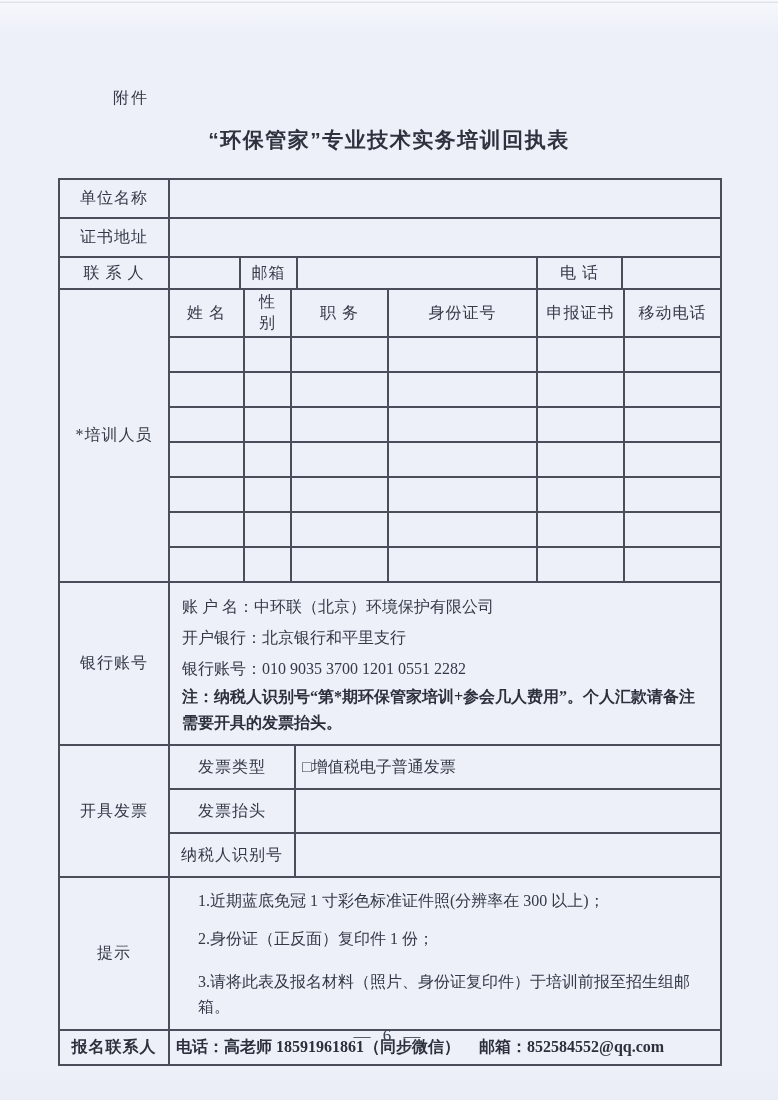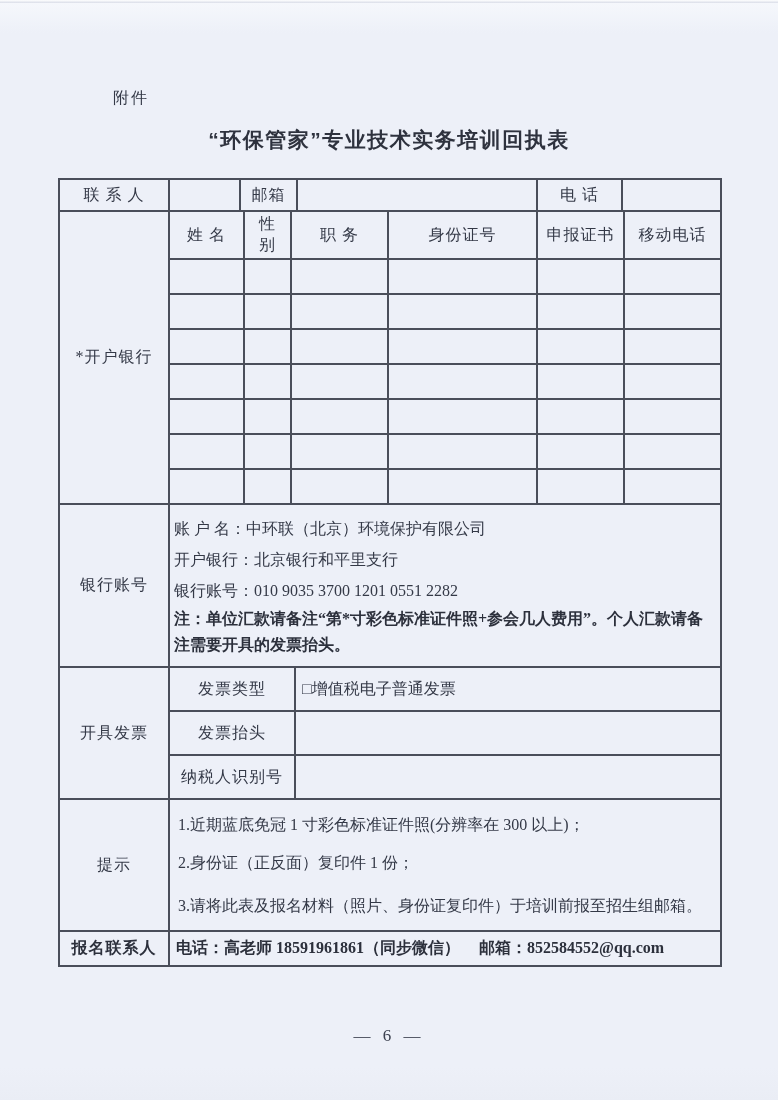--- a/index.html
+++ b/index.html
@@ -43,44 +43,60 @@
   }
   .label-cell{text-align:center;letter-spacing:1px;}
   .head-cell{text-align:center;letter-spacing:1px;}
   .value-cell{text-align:left;}
   .center-val{}
   tr.r37 td{height:33px;}
   tr.r30 td{height:26px;}
   tr.r33 td{height:29px;}
   tr.trainee-row td{height:29px;}
   tr.inv-row td{height:38px;}
-  .remit-cell{padding:8px 4px;height:122px;border-radius:14px;}
+  .remit-cell{padding:8px 12px;height:122px;border-radius:14px;}
   .remit-line{line-height:31px;white-space:nowrap;}
   .remit-note{font-weight:bold;line-height:26px;color:#2c303c;}
-  .tips-cell{padding:10px 8px;height:110px;}
+  .tips-cell{padding:10px 28px;height:110px;}
   .tip-line{line-height:25px;margin-bottom:13px;}
   .tip-line:last-child{margin-bottom:0;margin-top:18px;}
   .reg-contact-cell{font-weight:bold;color:#2c303c;}
   .reg-contact-inner{display:flex;gap:19px;align-items:center;}
   .footer-pageno{
     position:absolute;top:1026px;left:0;width:100%;
     text-align:center;font-size:17px;letter-spacing:4px;color:#3c4150;
   }
 </style>
 </head>
 <body>
 
 <div class="page-top-edge"></div>
 
 <div class="attachment">附件</div>
 
 <div class="doc-title">“环保管家”专业技术实务培训回执表</div>
 
 <div class="form-wrap">
 
+  <table class="band">
+    <colgroup>
+        <col style="width:110px">
+        <col style="width:552px">
+      </colgroup>
+    <tbody>
+      <tr class="r37">
+        <td class="cell label-cell">单位名称</td>
+        <td class="cell value-cell"></td>
+      </tr>
+      <tr class="r37">
+        <td class="cell label-cell">证书地址</td>
+        <td class="cell value-cell"></td>
+      </tr>
+    </tbody>
+  </table>
 
   <table class="band">
     <colgroup>
       <col style="width:110px">
         <col style="width:71px">
         <col style="width:57px">
       <col style="width:240px">
         <col style="width:85px">
         <col style="width:99px">
     </colgroup>
@@ -101,21 +117,21 @@
       <col style="width:110px">
         <col style="width:75px">
         <col style="width:47px">
       <col style="width:97px">
         <col style="width:149px">
         <col style="width:87px">
         <col style="width:97px">
     </colgroup>
     <tbody id="trainee-body">
       <tr class="r30">
-        <td class="cell label-cell" rowspan="8">*开户银行</td>
+        <td class="cell label-cell" rowspan="8">*培训人员</td>
         <td class="cell head-cell">姓 名</td>
         <td class="cell head-cell">性别</td>
         <td class="cell head-cell">职 务</td>
         <td class="cell head-cell">身份证号</td>
         <td class="cell head-cell">申报证书</td>
         <td class="cell head-cell">移动电话</td>
       </tr>
     <tr class="trainee-row">
           <td class="cell"></td>
           <td class="cell"></td>
@@ -180,21 +196,21 @@
         <col style="width:110px">
         <col style="width:552px">
       </colgroup>
     <tbody>
       <tr>
         <td class="cell label-cell">银行账号</td>
         <td class="cell value-cell remit-cell">
           <div class="remit-line">账 户 名：中环联（北京）环境保护有限公司</div>
           <div class="remit-line">开户银行：北京银行和平里支行</div>
           <div class="remit-line">银行账号：010 9035 3700 1201 0551 2282</div>
-          <div class="remit-note">注：单位汇款请备注“第*寸彩色标准证件照+参会几人费用”。个人汇款请备注需要开具的发票抬头。</div>
+          <div class="remit-note">注：纳税人识别号“第*期环保管家培训+参会几人费用”。个人汇款请备注需要开具的发票抬头。</div>
         </td>
       </tr>
     </tbody>
   </table>
 
   <table class="band">
     <colgroup>
         <col style="width:110px">
         <col style="width:126px">
         <col style="width:426px">

